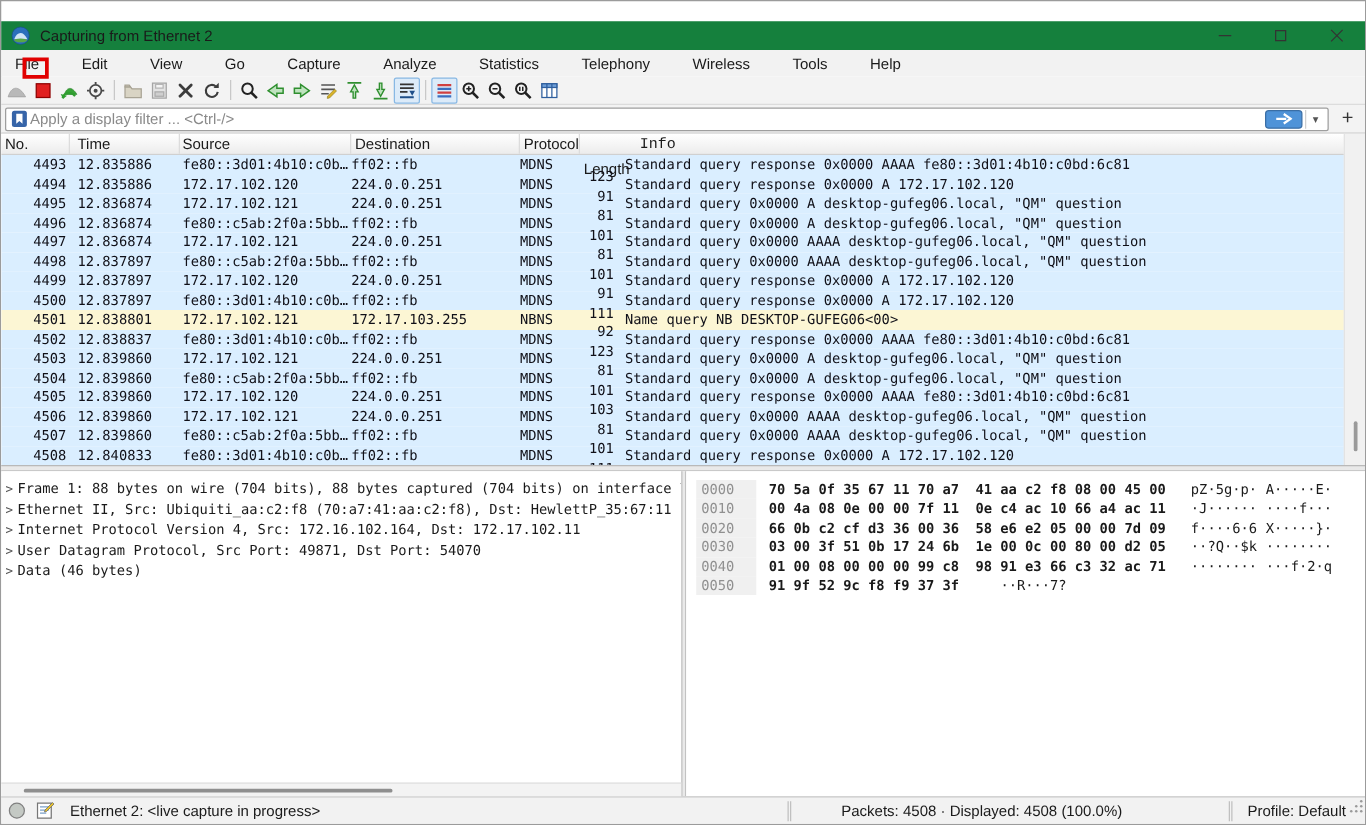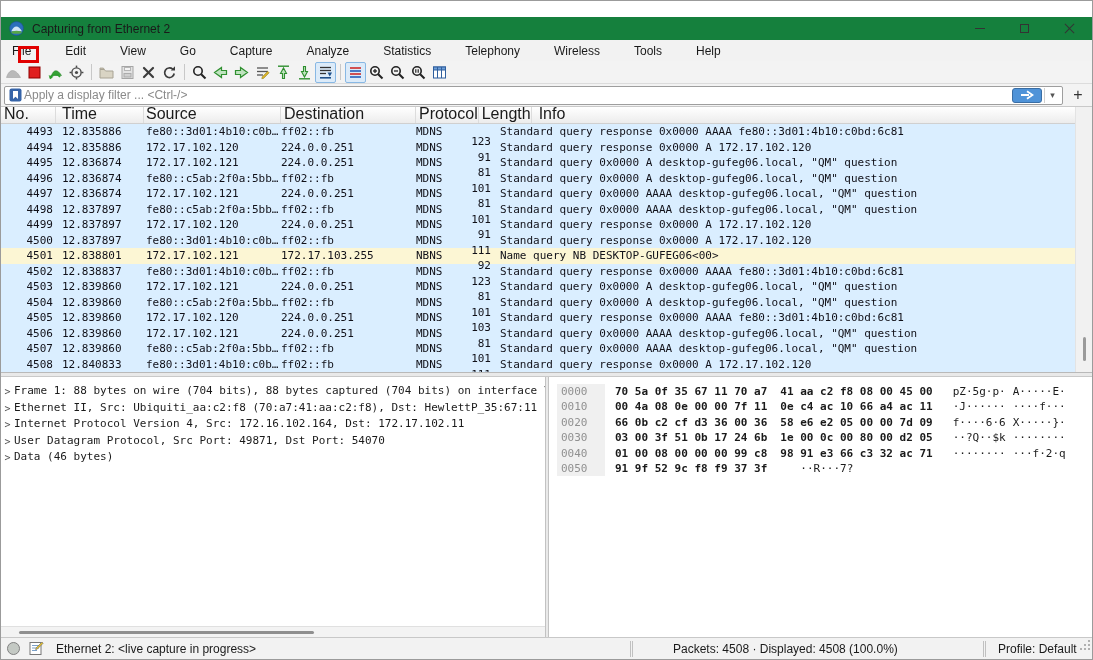--- a/index.html
+++ b/index.html
@@ -48,21 +48,21 @@
                border:1px solid #3a6ea5; display:flex; align-items:center; justify-content:center; margin-right:2px;}
   .caret-btn { width:16px; height:15px; font-size:9px; color:#555; display:flex;
                align-items:center; justify-content:center; border-left:1px solid #d0d0d0; }
   .plus-btn { width:22px; height:19px; font-size:16px; color:#333; display:flex;
               align-items:center; justify-content:center; margin-left:4px; }
 
   
   .mono { font-family:"DejaVu Sans Mono","Liberation Mono",monospace; font-size:11px; }
   .packetlist { position:relative; height:265px; flex:0 0 auto; background:#fff; overflow:hidden; }
   .plheader { height:17px; display:flex; background:linear-gradient(#ffffff,#ececec);
-              border-bottom:1px solid #d0d0d0; font-size:16px; color:#1a1a1a;align-items:flex-end; }
+              border-bottom:1px solid #d0d0d0; font-size:12px; color:#1a1a1a; }
   .hc { border-right:1px solid #dcdcdc; padding:1px 0 0 3px; white-space:nowrap; overflow:visible; }
   .c-no    { flex:0 0 55px; }
   .c-time  { flex:0 0 88px; padding-left:6px; }
   .c-src   { flex:0 0 137px; padding-left:2px; }
   .c-dst   { flex:0 0 135px; }
   .c-proto { flex:0 0 44px; }
   .c-len   { flex:0 0 33px;margin-top:20px; }
   .c-info  { flex:1; padding-left:7px; }
   .plrow { height:15.5px; display:flex; align-items:center; color:#101018;
            white-space:nowrap; width:1076px; }
@@ -330,21 +330,21 @@
   </div>
 
   <div class="packetlist">
     <div class="plheader mono" style="font-family:'Liberation Sans',sans-serif;">
       <span class="hc c-no">No.</span>
       <span class="hc c-time">Time</span>
       <span class="hc c-src">Source</span>
       <span class="hc c-dst">Destination</span>
       <span class="hc c-proto">Protocol</span>
       <span class="hc c-len">Length</span>
-      <span class="hc c-info" style="border-right:none;">Info</span>
+      <span class="hc c-info" style="border-right:none;font-family:Liberation Mono, monospace;">Info</span>
     </div>
     <div class="plrows mono">
 
         <div class="plrow udp">
           <span class="c-no">4493</span>
           <span class="c-time">12.835886</span>
           <span class="c-src">fe80::3d01:4b10:c0b…</span>
           <span class="c-dst">ff02::fb</span>
           <span class="c-proto">MDNS</span>
           <span class="c-len">123</span>

